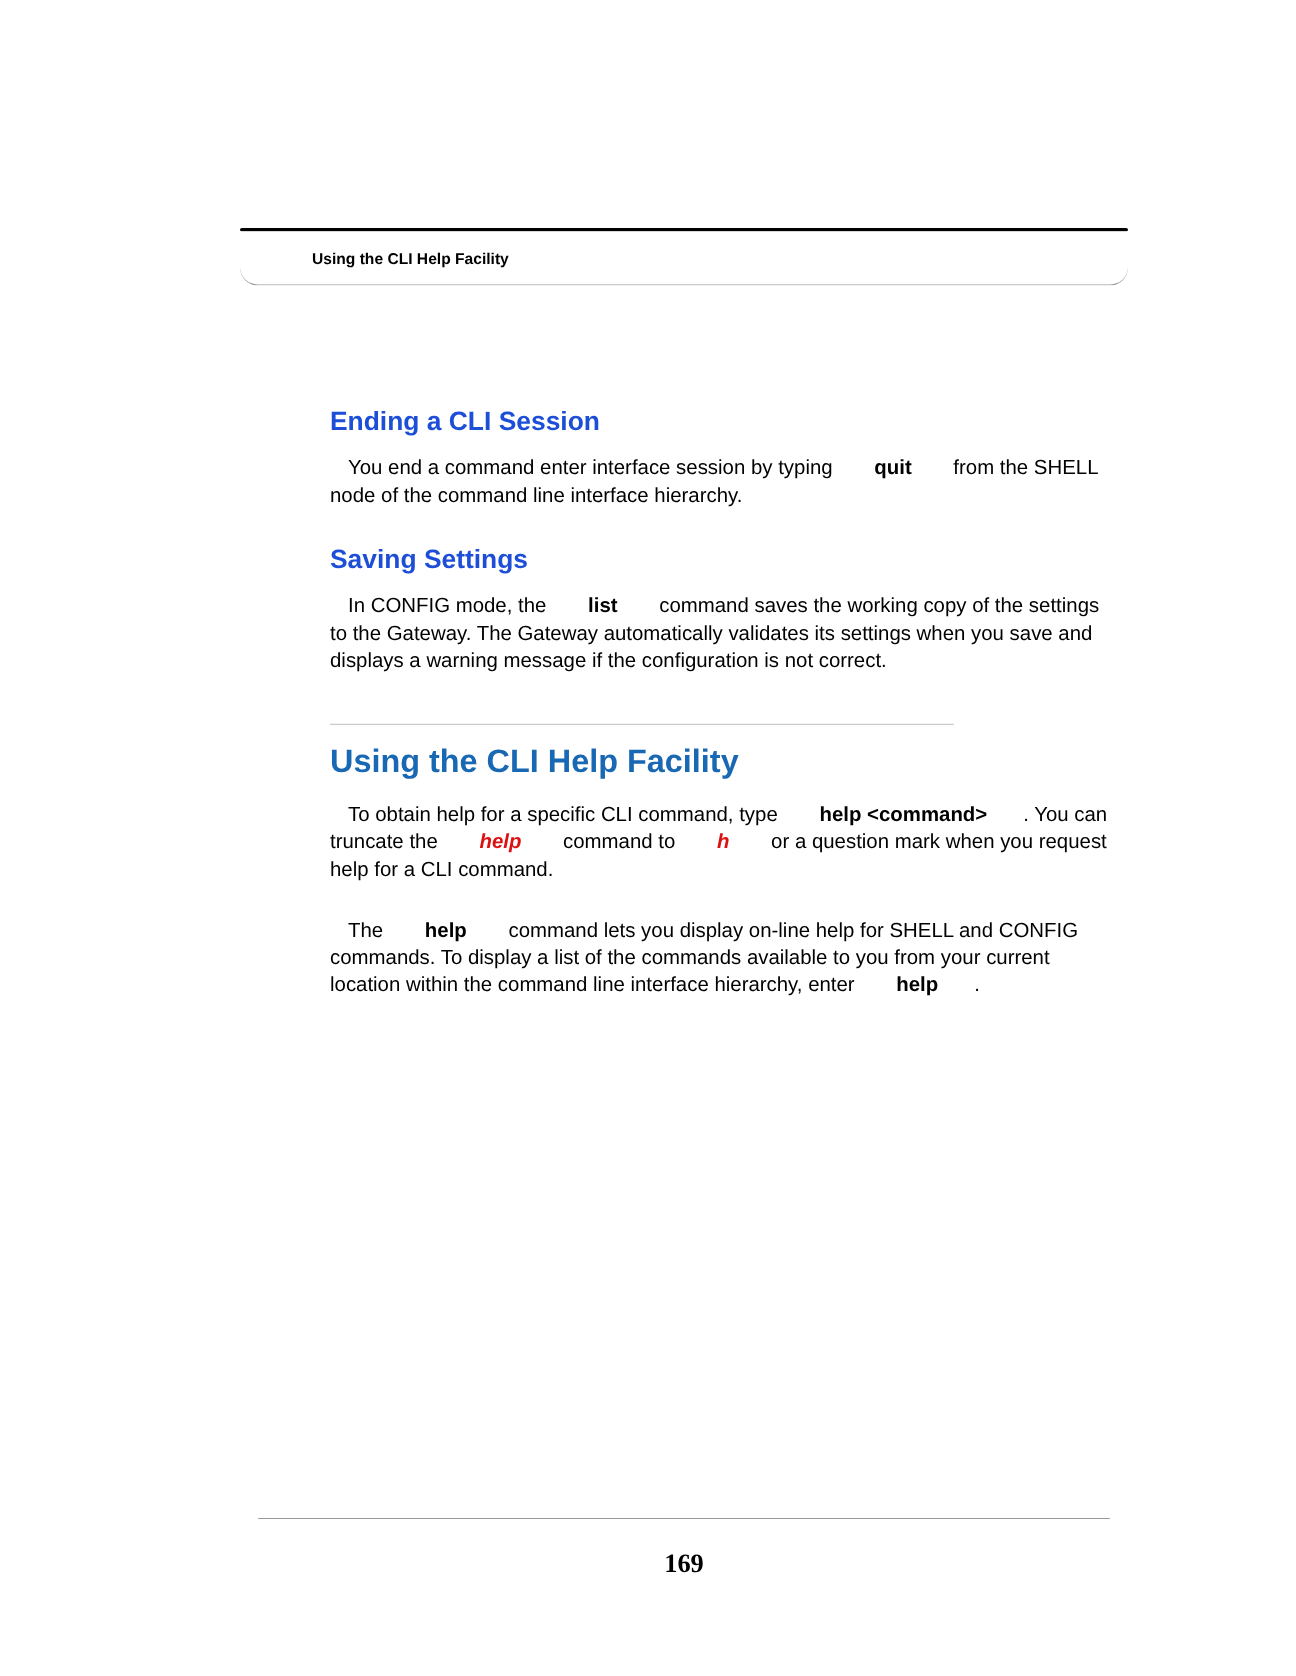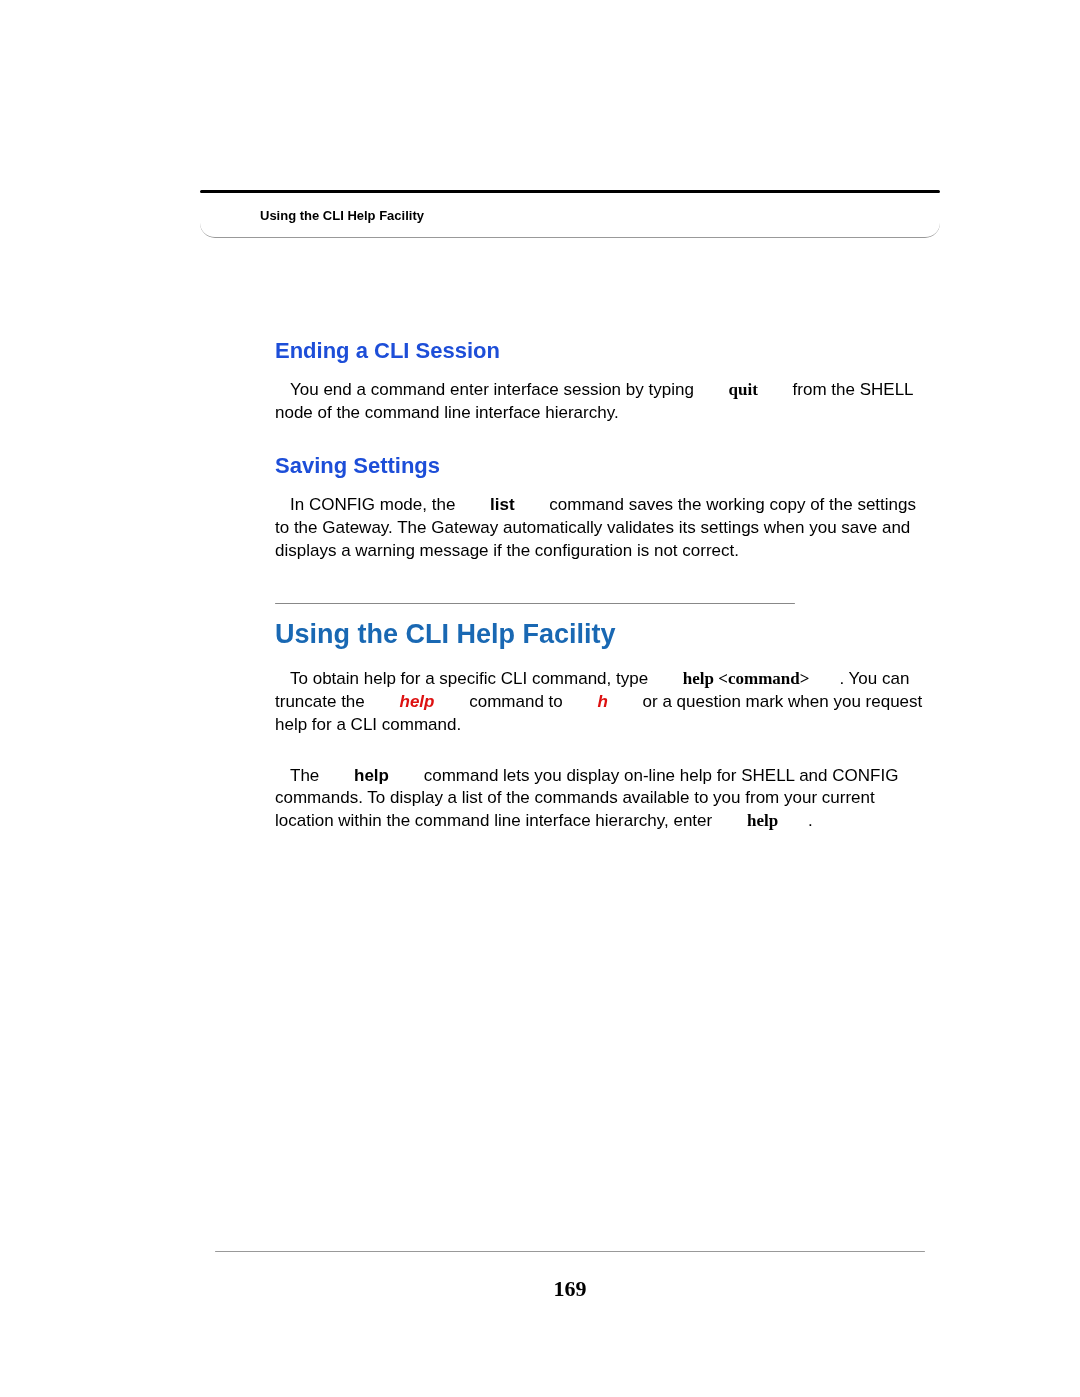--- a/index.html
+++ b/index.html
@@ -54,34 +54,34 @@
       margin-top: 40px;
       margin-bottom: 14px;
     }
     .section-heading {
       color: #1968b3;
       font-size: 27px;
       font-weight: bold;
       margin-bottom: 18px;
     }
     .mono {
-      font-family: Liberation Serif, serif;
+      font-family: Liberation Sans, sans-serif;
       font-weight: bold;
     }
     .bold {
       font-weight: bold;
     }
     .red-bold-italic {
       color: #d11;
       font-weight: bold;
       font-style: italic;
     }
     .footer-area {
       position: absolute;
-      bottom: 110px;
+      bottom: 96px;
       left: 140px;
       right: 140px;
     }
     .bottom-rule {
       border-top: 1px solid #999;
       margin-bottom: 24px;
     }
     .page-number {
       font-family: Georgia, "Times New Roman", serif;
       font-size: 22px;

